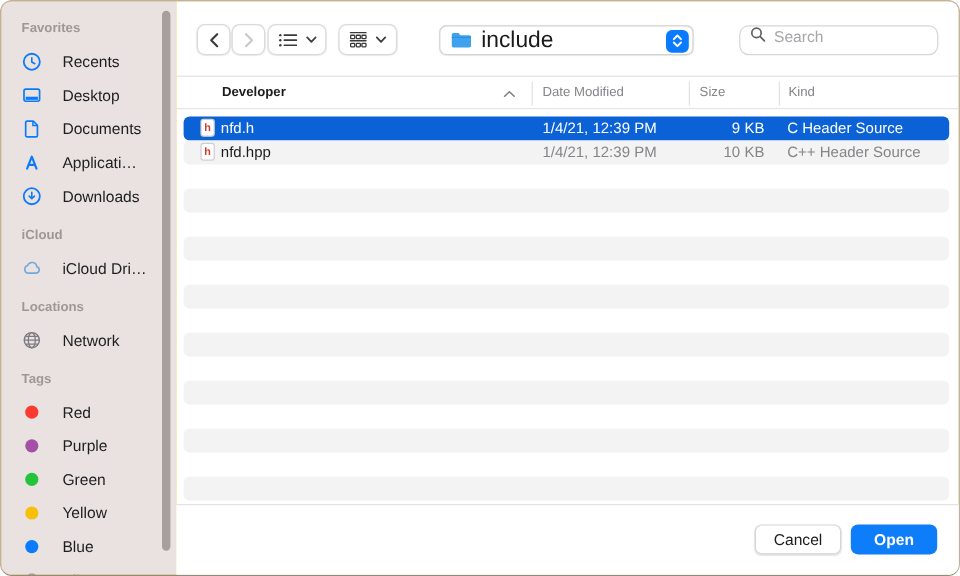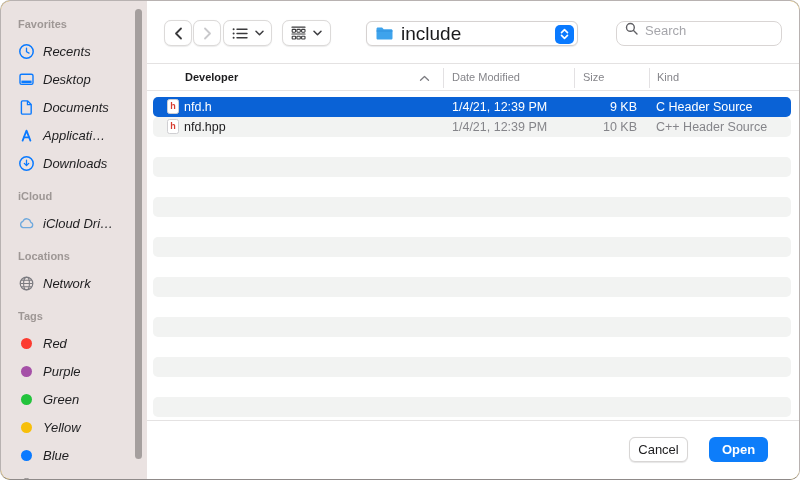--- a/index.html
+++ b/index.html
@@ -8,22 +8,22 @@
   .window { position:absolute; inset:0; border-radius:10px; background:#eab308;
     border:1px solid #b8b2b1; border-bottom-color:#8f8a89; overflow:hidden; }
 
   
   .sidebar { position:absolute; left:0; top:0; bottom:0; width:146px;
     background:#eae2e1; padding:17px 0 0 17px; }
   .side-scrollbar { position:absolute; top:8px; right:5px; width:7px; height:450px;
     border-radius:4px; background:#a59f9e; }
   .side-section { margin-bottom:13px; }
   .side-header { font-size:11px; font-weight:bold; color:#9e9795; height:13px; margin-bottom:6px; }
-  .side-item { display:flex; align-items:center; height:28px; gap:8px;
-    font-size:13px; color:#1e1e20; cursor:default;font-style:italic; }
+  .side-item { display:flex; align-items:center; height:28px; gap:17px;
+    font-size:13px; color:#1e1e20; cursor:default; }
   .side-item .ic { width:17px; height:17px; flex:0 0 17px; display:flex; align-items:center; justify-content:center; }
   .dot { width:11px; height:11px; border-radius:50%; display:inline-block; }
   .dot-red{background:#fc3b30}.dot-purple{background:#a550a7}.dot-green{background:#23c33c}
   .dot-yellow{background:#f7bf0a}.dot-blue{background:#0a7aff}
   .circle-outline{width:11px;height:11px;border-radius:50%;border:1.3px solid #8e8a89;display:inline-block;}
 
   
   .main { position:absolute; left:146px; top:0; right:0; bottom:0; background:#fff; }
   .toolbar { position:absolute; left:0; right:0; top:0; height:63px; border-bottom:1px solid #e4e2e2; }
   .tb-btn { position:absolute; top:19px; height:26px; background:#fff; border:1px solid #dcdad9;
@@ -61,21 +61,21 @@
   .c-name{left:31px; color:#1d1d1f;}
   .c-date{left:299px; color:#85858a;}
   .c-size{right:154px; color:#85858a;margin-left:8px;}
   .c-kind{left:503px; color:#85858a;}
   .row.selected .cell { color:#fff; }
   .file-badge { position:absolute; left:14px; top:2px; width:12px; height:15px; background:#fff;
     border:1px solid #cfcfd2; border-radius:2.5px; display:flex; align-items:center; justify-content:center; }
   .file-badge span { font-size:9px; font-weight:bold; color:#d63b30; line-height:9px; }
 
   .footer { position:absolute; left:0; right:0; bottom:0; height:59px; border-top:1px solid #e4e2e2; background:#fff; }
-  .btn { position:absolute; top:16px; height:25px; width:59px; border-radius:6px;
+  .btn { position:absolute; top:16px; height:25px; width:72px; border-radius:6px;
     font-size:13px; display:flex; align-items:center; justify-content:center; cursor:default; }
   .btn-cancel { left:482px; background:#fff; border:1px solid #d8d6d5; color:#1d1d1f;
     box-shadow:0 0.5px 1px rgba(0,0,0,0.1); }
   .btn-open { left:562px; background:#0d7dfa; color:#fff; font-weight:bold; }
 </style>
 </head>
 <body>
 
 <div class="window">
 

